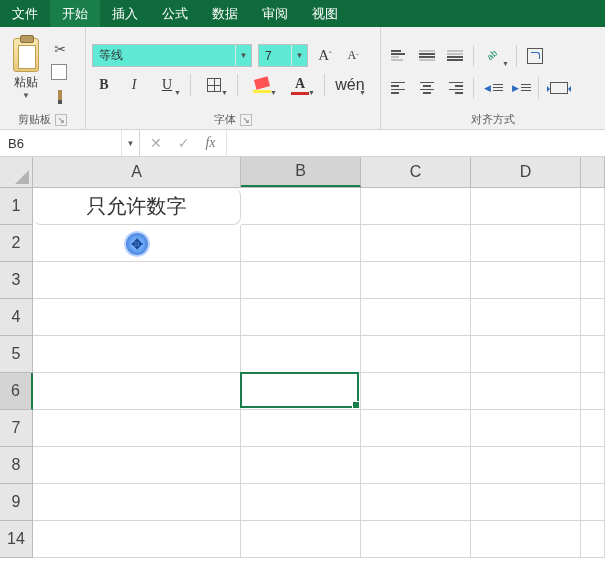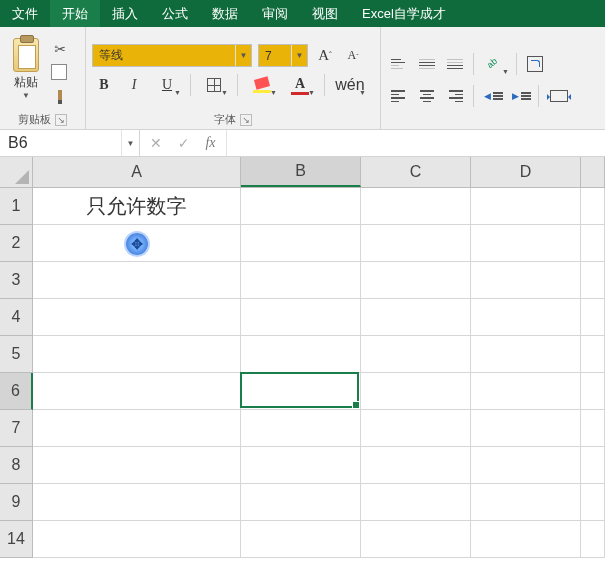--- a/index.html
+++ b/index.html
@@ -133,21 +133,21 @@
     background: #b08a50;
     border-bottom: 4px solid #555;
   }
 
   
   .font-block { display: flex; flex-direction: column; gap: 6px; width: 282px; }
   .font-row { display: flex; align-items: center; gap: 6px; }
   .combo {
     display: flex;
     border: 1px solid #c0c0c0;
-    background: #eab308;
+    background: #5eead4;
     height: 23px;
     align-items: center;
   }
   .combo .txt { padding: 0 6px; font-size: 12px; color: #333; flex: 1; }
   .combo .dd {
     width: 16px; text-align: center;
     color: #555; font-size: 8px;
     border-left: 1px solid #e0e0e0;
     height: 100%;
     display: flex; align-items: center; justify-content: center;
@@ -240,21 +240,21 @@
     border-bottom: 1px solid #d4d4d4;
     align-items: stretch;
   }
   .namebox {
     width: 140px;
     display: flex;
     border-right: 1px solid #d4d4d4;
   }
   .namebox .val {
     flex: 1; padding: 0 8px;
-    font-size: 16px; color: #333;
+    font-size: 13px; color: #333;
     display: flex; align-items: center;
   }
   .namebox .dd2 {
     width: 18px;
     display: flex; align-items: center; justify-content: center;
     font-size: 8px; color: #555;
     border-left: 1px solid #e4e4e4;
     cursor: pointer;
   }
   .fx-btns {
@@ -368,21 +368,20 @@
 <body>
 
 <div class="menubar">
   <div class="tab dark">文件</div>
   <div class="tab active">开始</div>
   <div class="tab dark">插入</div>
   <div class="tab dark">公式</div>
   <div class="tab dark">数据</div>
   <div class="tab dark">审阅</div>
   <div class="tab dark">视图</div>
-  <div class="tab dark" style="padding-right:4px">Excel自学成才</div>
   <div class="filler"></div>
 </div>
 
 <div class="ribbon-wrap">
 <div class="ribbon">
 
   <div class="group" style="width:86px">
     <div class="group-content">
       <div class="clip-col">
         <div class="paste-btn">
@@ -555,20 +554,23 @@
                   </div>
                 </div>
               </div>
           <div class="sep"></div>
           <div class="toolbtn" style="width:28px">
                 <span class="merge-icon"></span>
               </div>
         </div>
       </div>
     </div>
+    <div class="group-label">
+      <span>对齐方式</span>
+    </div>
   </div>
 </div>
 </div>
 
 <div class="fx-row">
   <div class="namebox">
     <div class="val">B6</div>
     <div class="dd2">▼</div>
   </div>
   <div class="fx-btns">
@@ -594,21 +596,21 @@
       <div class="row-h">3</div>
       <div class="row-h">4</div>
       <div class="row-h">5</div>
       <div class="row-h active">6</div>
       <div class="row-h">7</div>
       <div class="row-h">8</div>
       <div class="row-h">9</div>
       <div class="row-h">14</div>
     </div>
   <div class="cells" id="cells">
-      <div class="cell" style="left: 0px; top: 0px; width: 208px; height: 37px;">只允许数字</div>
+      <div class="cell" style="left: 0px; top: 0px; width: 208px; height: 37px; border-radius: 8px;">只允许数字</div>
       <div class="cell" style="left: 208px; top: 0px; width: 120px; height: 37px;"></div>
       <div class="cell" style="left: 328px; top: 0px; width: 110px; height: 37px;"></div>
       <div class="cell" style="left: 438px; top: 0px; width: 110px; height: 37px;"></div>
       <div class="cell" style="left: 0px; top: 37px; width: 208px; height: 37px;"></div>
       <div class="cell" style="left: 208px; top: 37px; width: 120px; height: 37px;"></div>
       <div class="cell" style="left: 328px; top: 37px; width: 110px; height: 37px;"></div>
       <div class="cell" style="left: 438px; top: 37px; width: 110px; height: 37px;"></div>
       <div class="cell" style="left: 0px; top: 74px; width: 208px; height: 37px;"></div>
       <div class="cell" style="left: 208px; top: 74px; width: 120px; height: 37px;"></div>
       <div class="cell" style="left: 328px; top: 74px; width: 110px; height: 37px;"></div>

